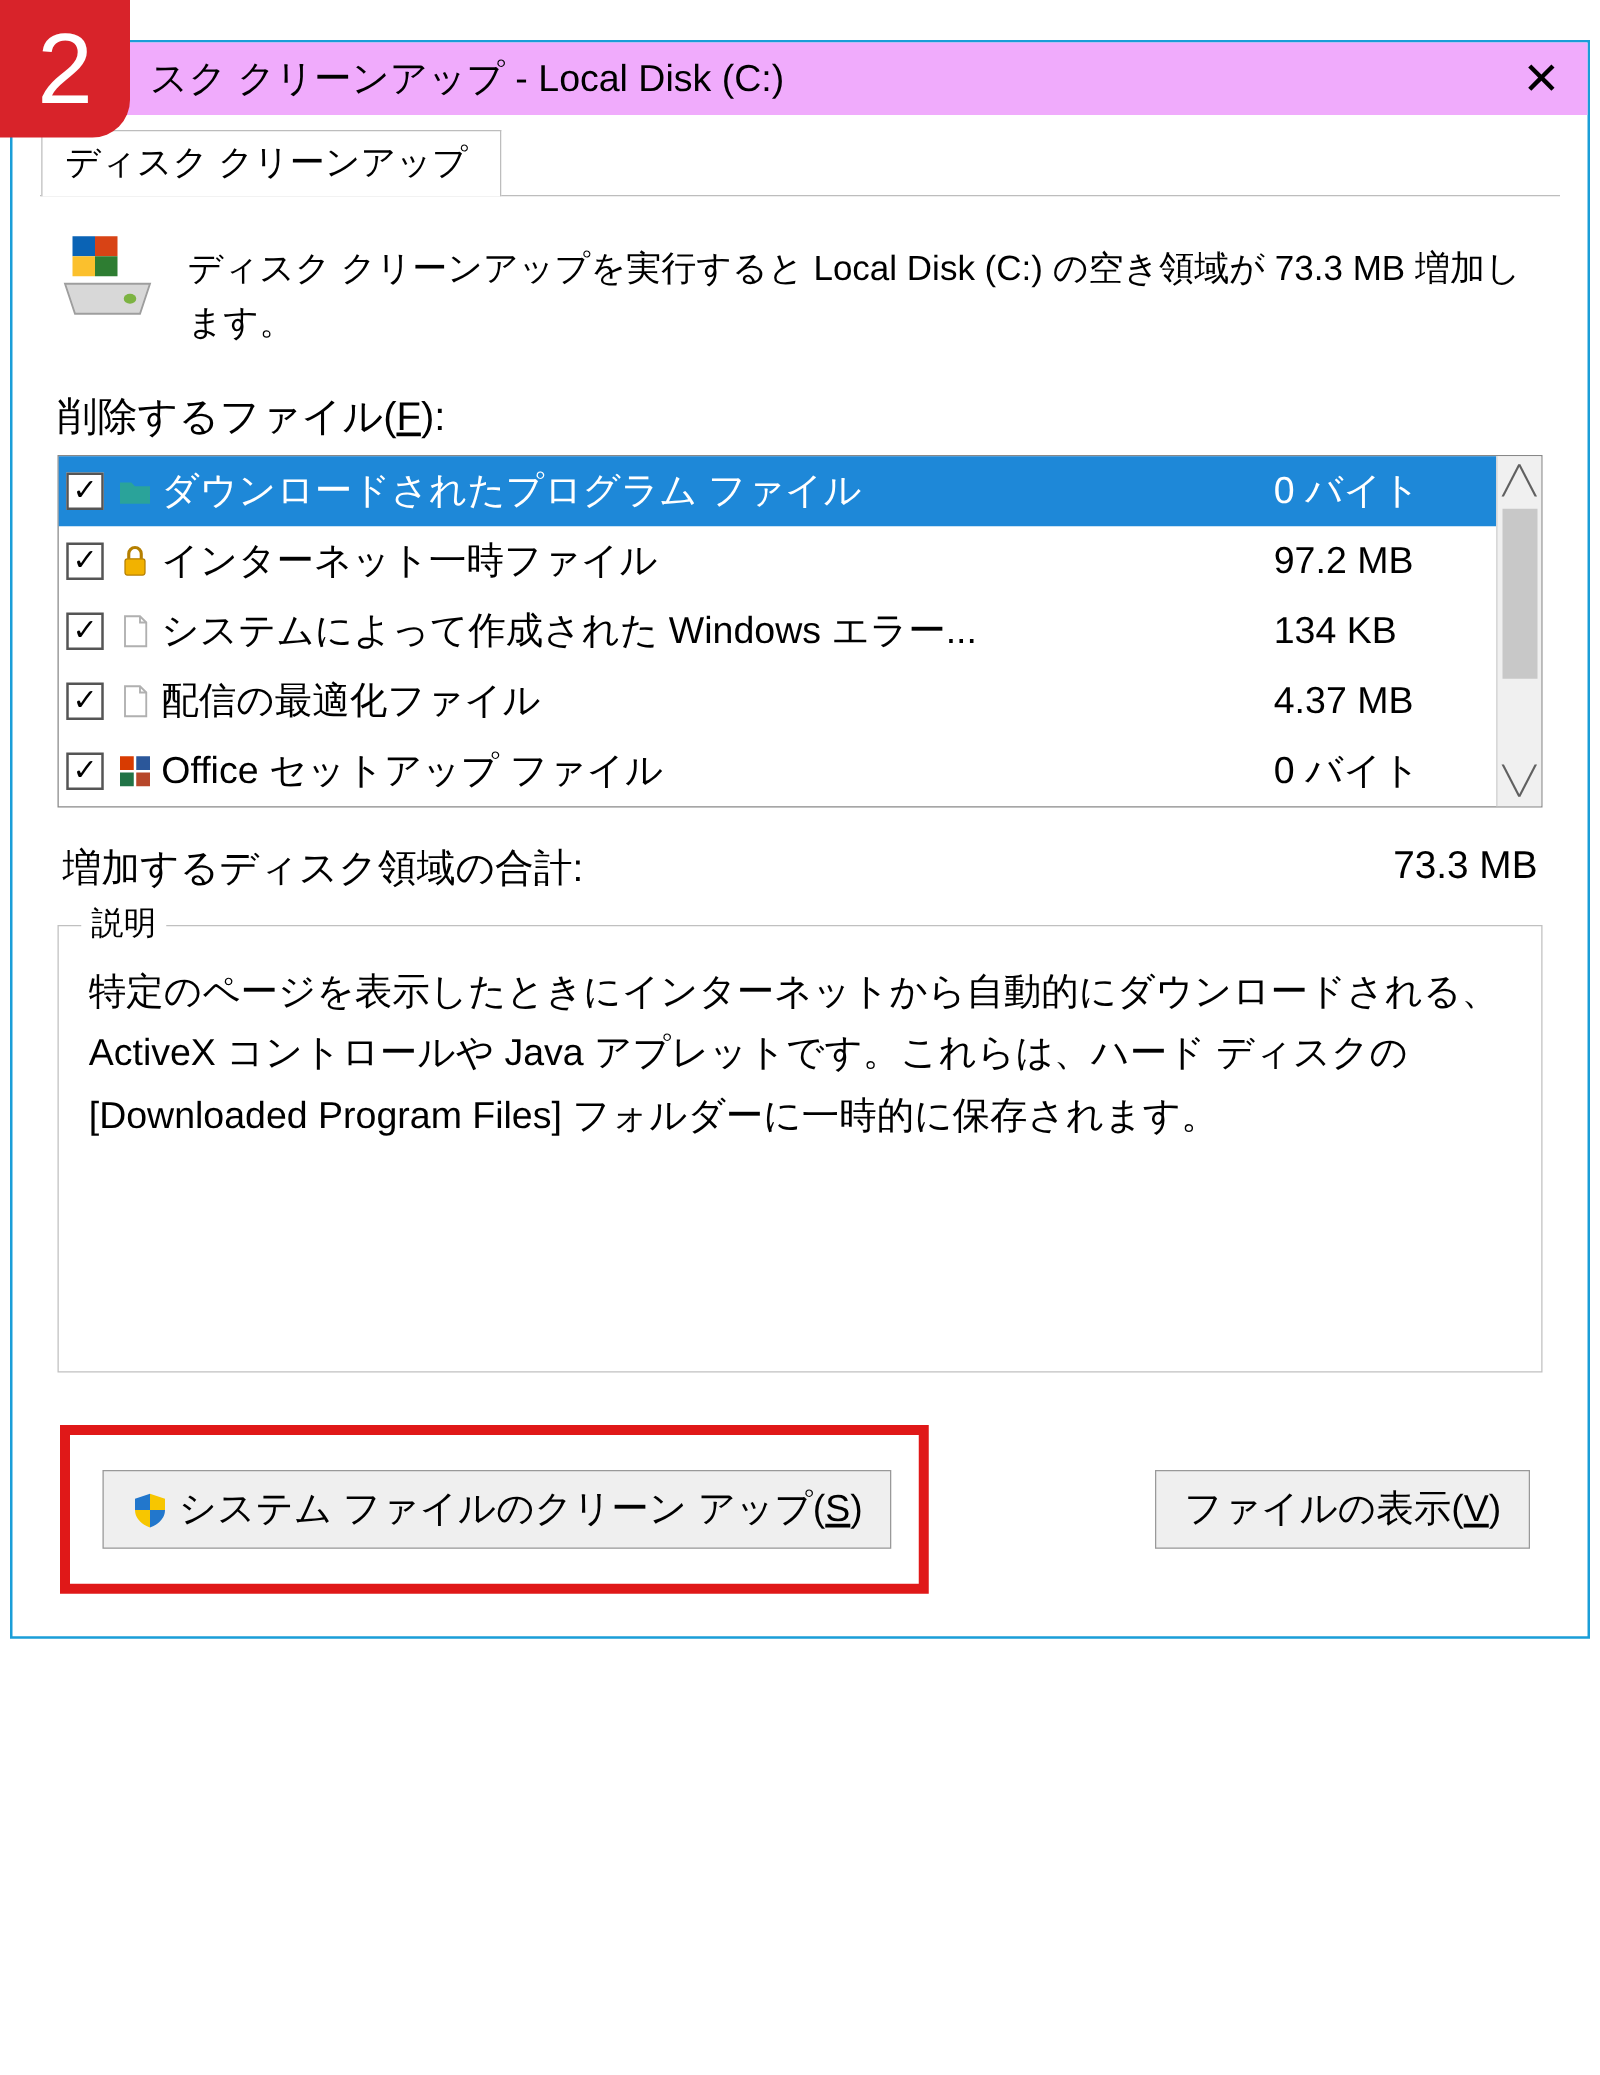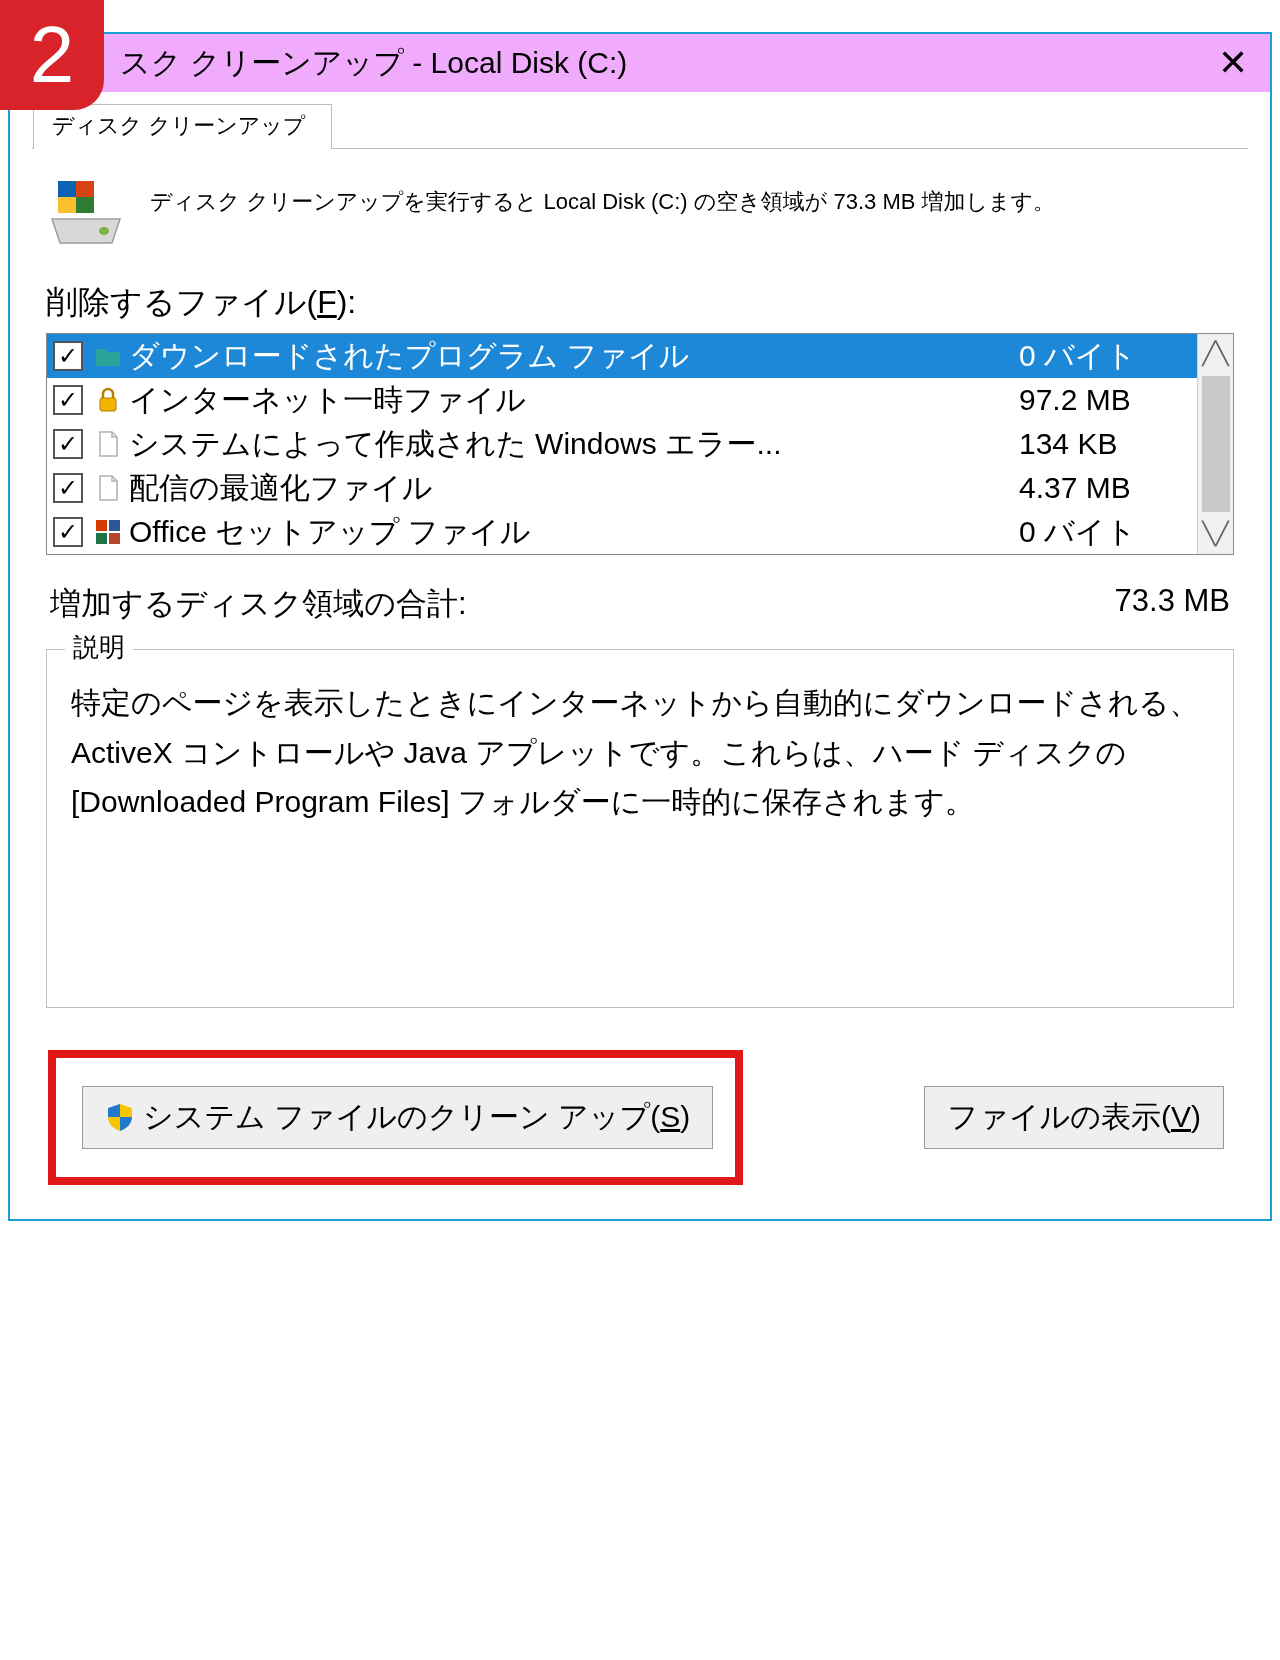--- a/index.html
+++ b/index.html
@@ -53,56 +53,56 @@
   .client {
     padding: 12px 22px 26px 22px;
     font-size: 30px;
   }
   .tab {
     display: inline-block;
     border: 1px solid #bdbdbd;
     border-bottom: none;
     background: #fff;
     padding: 6px 26px 8px 18px;
-    font-size: 22px;
+    font-size: 28px;
     position: relative;
     z-index: 2;
     margin-left: 1px;
   }
   .tab-divider {
     border-bottom: 1px solid #bdbdbd;
     margin-top: -1px;
   }
   .tabpanel { padding: 14px 10px 0 10px; }
   .summary-row {
     display: flex;
     align-items: flex-start;
     gap: 24px;
     margin: 16px 4px 32px 4px;
   }
   .drive-icon { width: 80px; height: 70px; flex-shrink: 0; }
-  .summary-text { font-size: 22px; line-height: 1.55; padding-top: 6px; }
+  .summary-text { font-size: 28px; line-height: 1.55; padding-top: 6px; }
   .section-label { font-size: 32px; margin: 18px 0 8px 4px; }
   .hotkey { text-decoration: underline; }
   .file-list-wrap {
     border: 1px solid #888;
     display: flex;
     margin: 0 4px;
   }
   .file-list {
     flex: 1;
     list-style: none;
   }
   .file-list li {
     display: flex;
     align-items: center;
     gap: 6px;
     padding: 2px 8px 2px 6px;
     font-size: 30px;
-    height: 44px;
+    height: 56px;
   }
   .file-list li.selected {
     background: #1e88d8;
     color: #fff;
   }
   .chk {
     width: 30px; height: 30px;
     border: 2px solid #555;
     background: #fff;
     display: flex;

